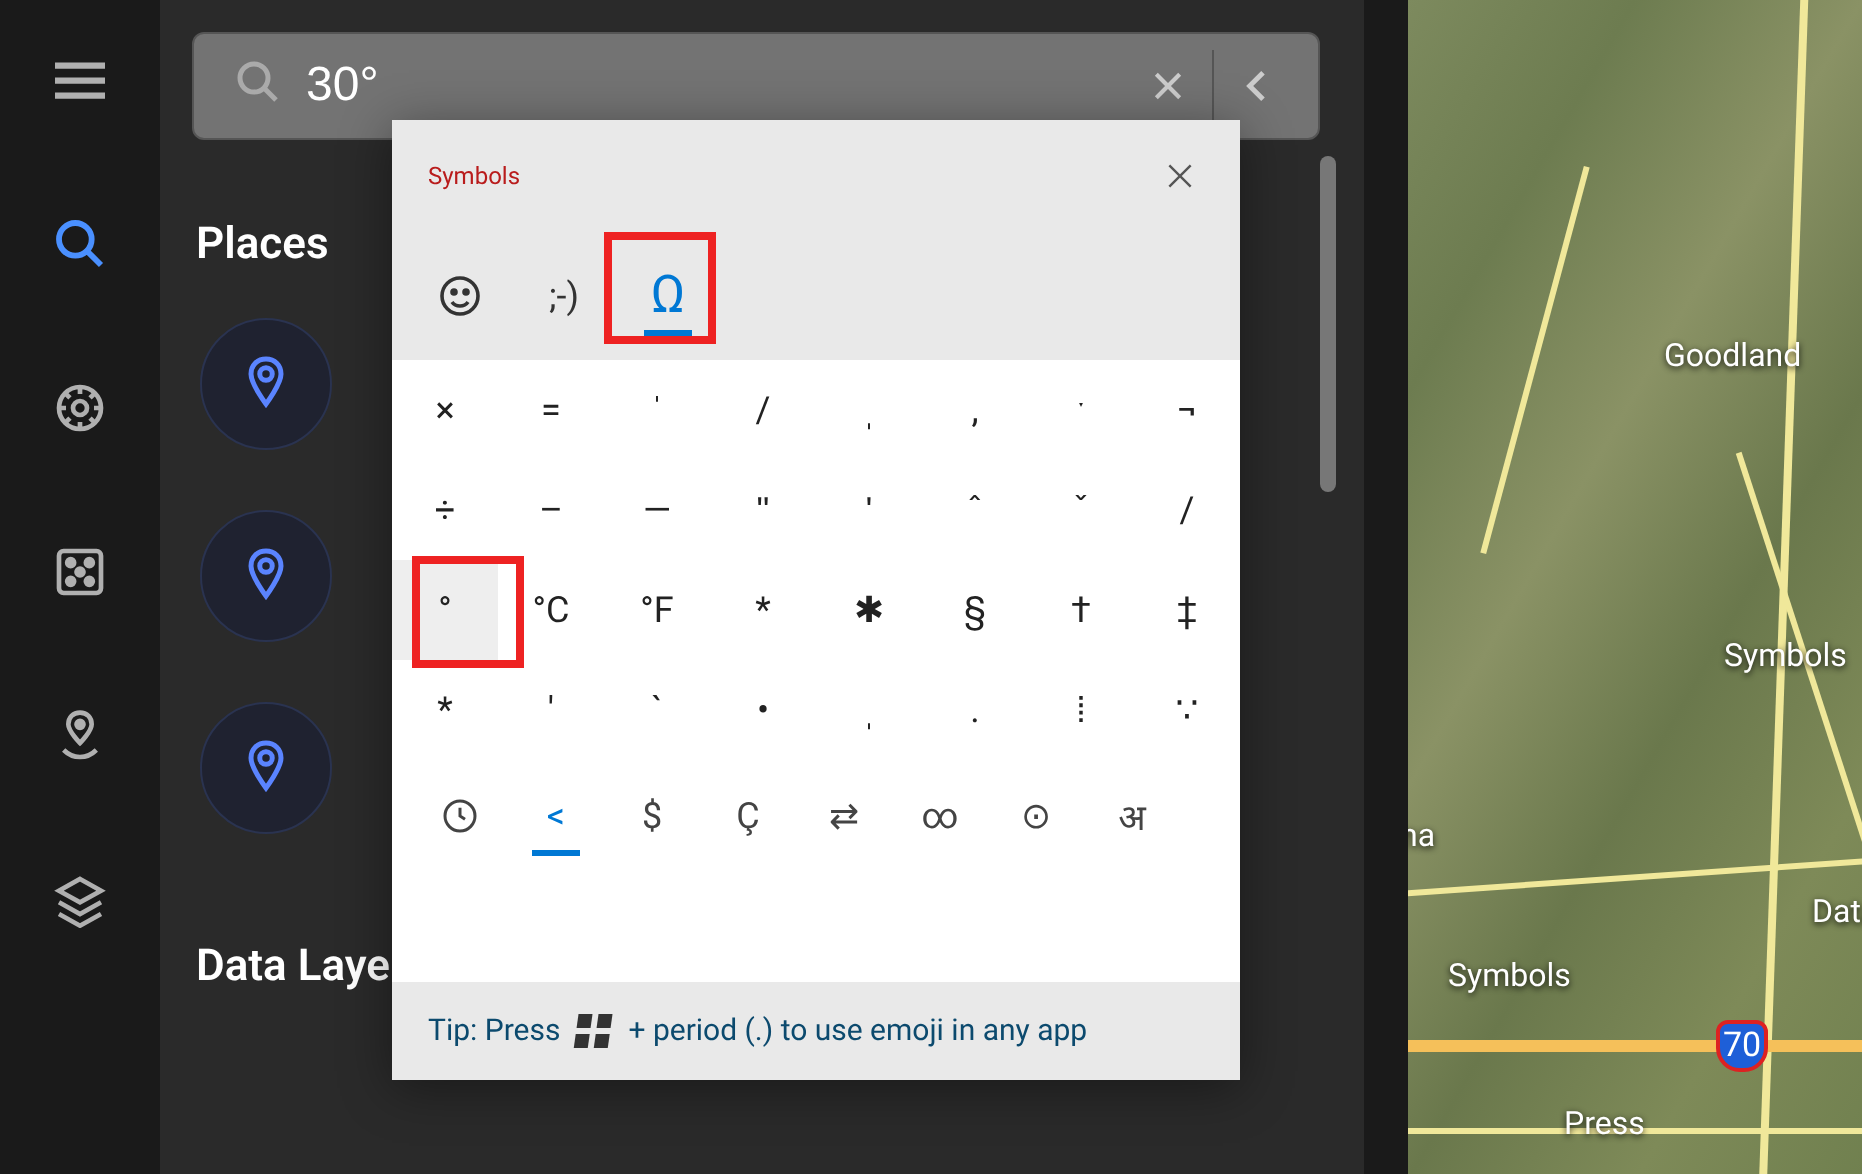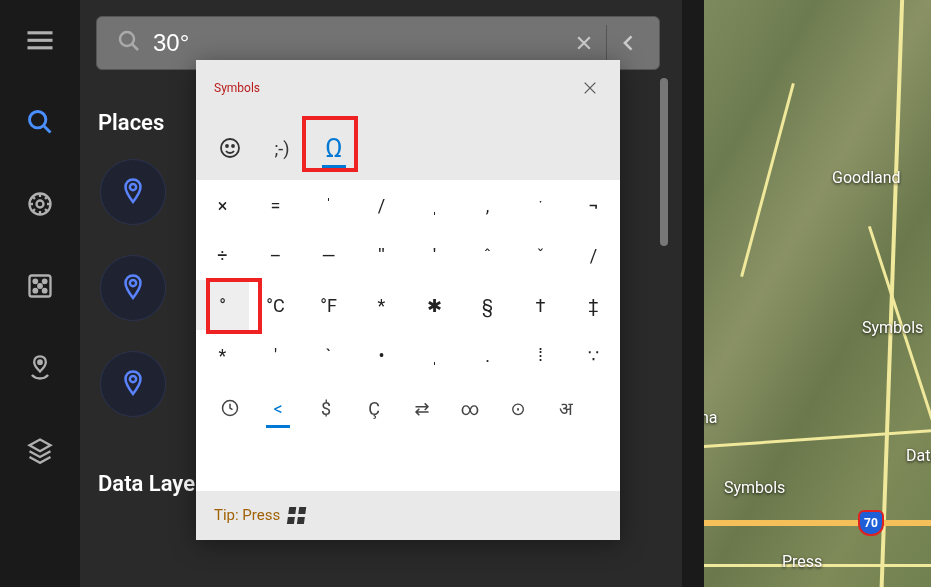--- a/index.html
+++ b/index.html
@@ -85,21 +85,21 @@
   .road.h3 { left: -10px; top: 564px; width: 280px; height: 3px; }
   .city-label {
     position: absolute; color: #fff; font-size: 16px;
     text-shadow: 0 1px 3px rgba(0,0,0,0.9);
   }
   .hwy-shield {
     position: absolute; width: 26px; height: 26px;
     background: #1e5fd8;
     border: 2px solid #d22;
     border-radius: 6px 6px 12px 12px;
-    color: #fff; font-size: 12px; font-weight: bold;
+    color: #fff; font-size: 17px; font-weight: normal;
     display: flex; align-items: center; justify-content: center;
   }
 
   
   .symbols-popup {
     position: absolute; left: 196px; top: 60px;
     width: 424px; height: 480px;
     background: #e9e9e9;
     box-shadow: 0 4px 24px rgba(0,0,0,0.4);
     display: flex; flex-direction: column;
@@ -152,21 +152,21 @@
     position: relative;
   }
   .sub-tab.active { color: #0078d4; }
   .sub-tab.active::after {
     content: ''; position: absolute; bottom: 0; left: 12px; right: 12px;
     height: 3px; background: #0078d4;
   }
 
   .tip-bar {
     background: #e9e9e9; padding: 14px 18px;
-    font-size: 15px; color: #a16207;
+    font-size: 15px; color: #0c4a6e;
     display: flex; align-items: center; gap: 8px; flex-wrap: wrap;
     line-height: 1.4;
   }
   .win-key {
     display: inline-flex; width: 18px; height: 18px;
     position: relative;
   }
   .win-key::before {
     content: ''; position: absolute; inset: 0;
     background:
@@ -373,17 +373,18 @@
       <div class="sub-tab">⇄</div>
       <div class="sub-tab">∞</div>
       <div class="sub-tab">⊙</div>
       <div class="sub-tab">अ</div>
     </div>
   </div>
 
   <div class="tip-bar">
     <span>Tip: Press</span>
     <span class="win-key"></span>
+    <span>+ period (.) to use emoji in any app</span>
   </div>
 </div>
 
 <div class="highlight-box hl-omega"></div>
 <div class="highlight-box hl-degree"></div>
 
 </body></html>

